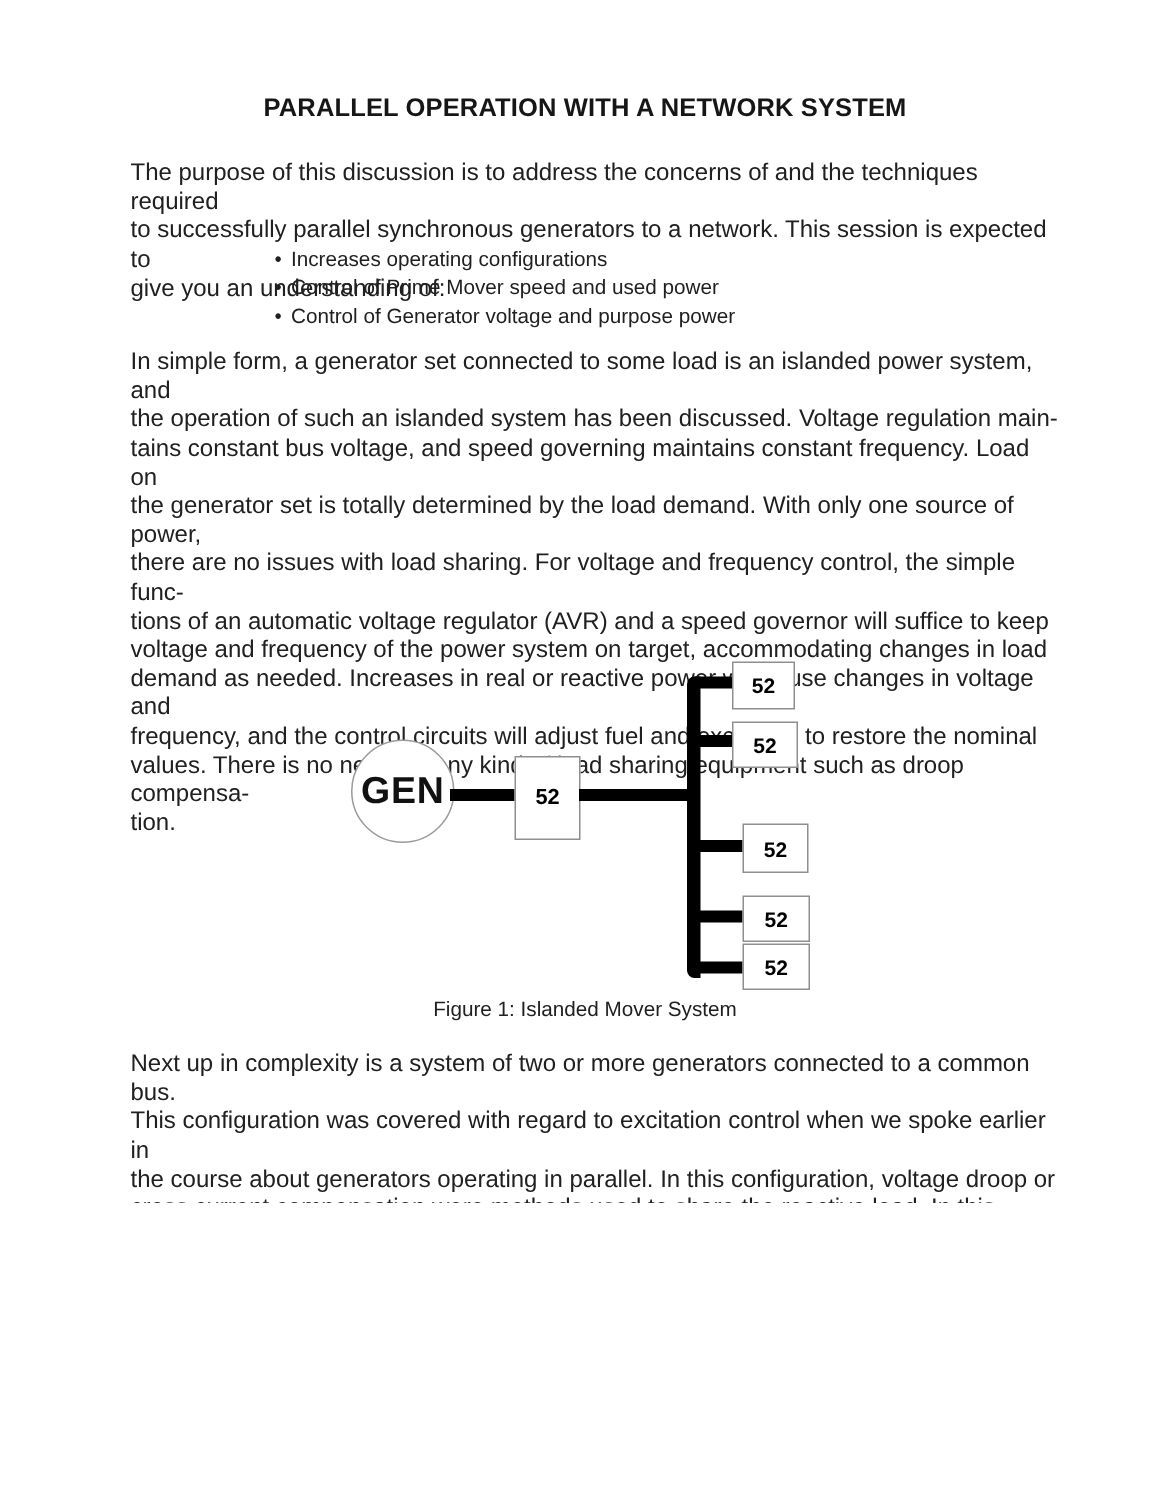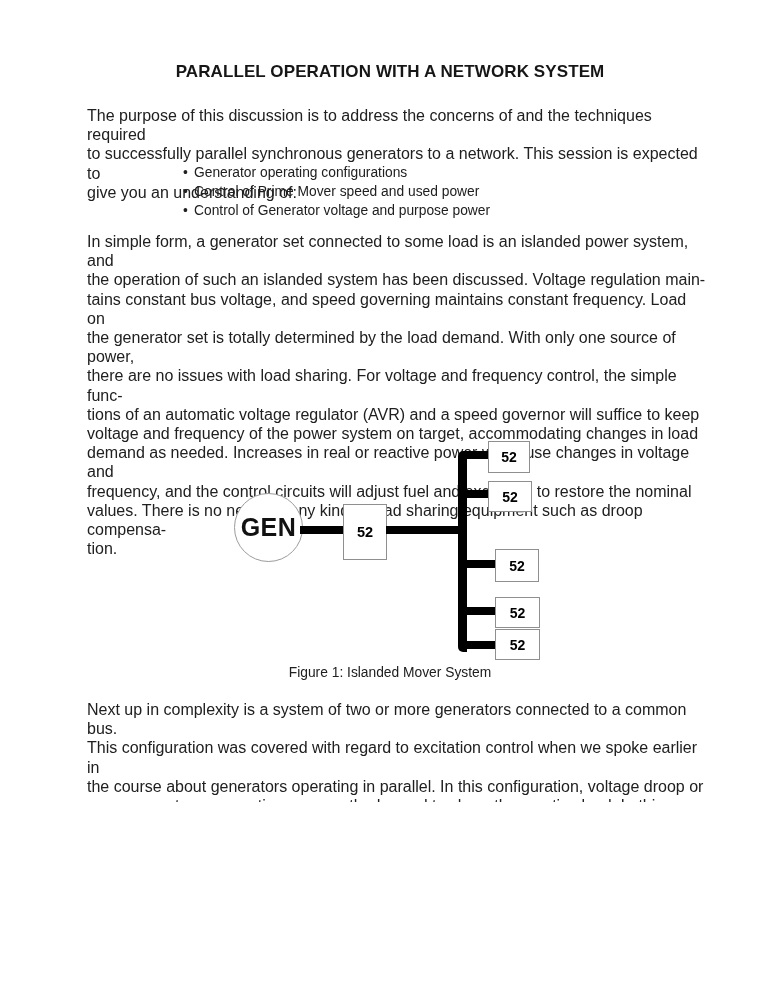--- a/index.html
+++ b/index.html
@@ -72,21 +72,21 @@
 
   <div class="doc-title">PARALLEL OPERATION WITH A NETWORK SYSTEM</div>
 
   <div class="para" style="top:106px;">The purpose of this discussion is to address the concerns of and the techniques required
 to successfully parallel synchronous generators to a network. This session is expected to
 give you an understanding of:</div>
 
   <div class="bullets">
     <div class="bullet-row">
       <span class="bullet-marker">•</span>
-      <span>Generator operating configurations</span>
+      <span>Increases operating configurations</span>
     </div>
     <div class="bullet-row">
       <span class="bullet-marker">•</span>
       <span>Control of Prime Mover speed and used power</span>
     </div>
     <div class="bullet-row">
       <span class="bullet-marker">•</span>
       <span>Control of Generator voltage and purpose power</span>
     </div>
   </div>

